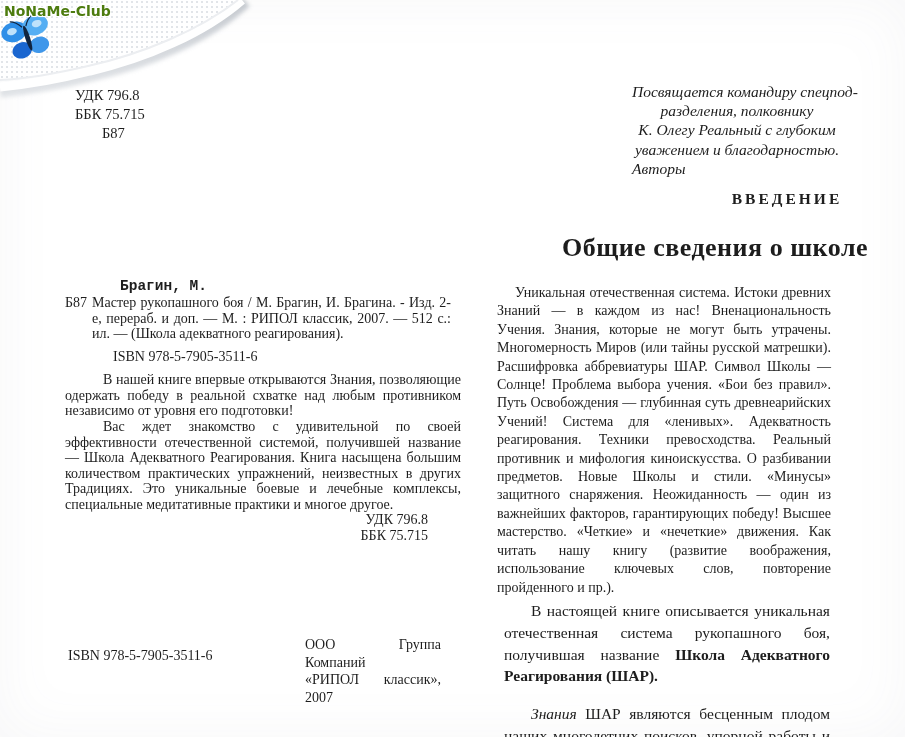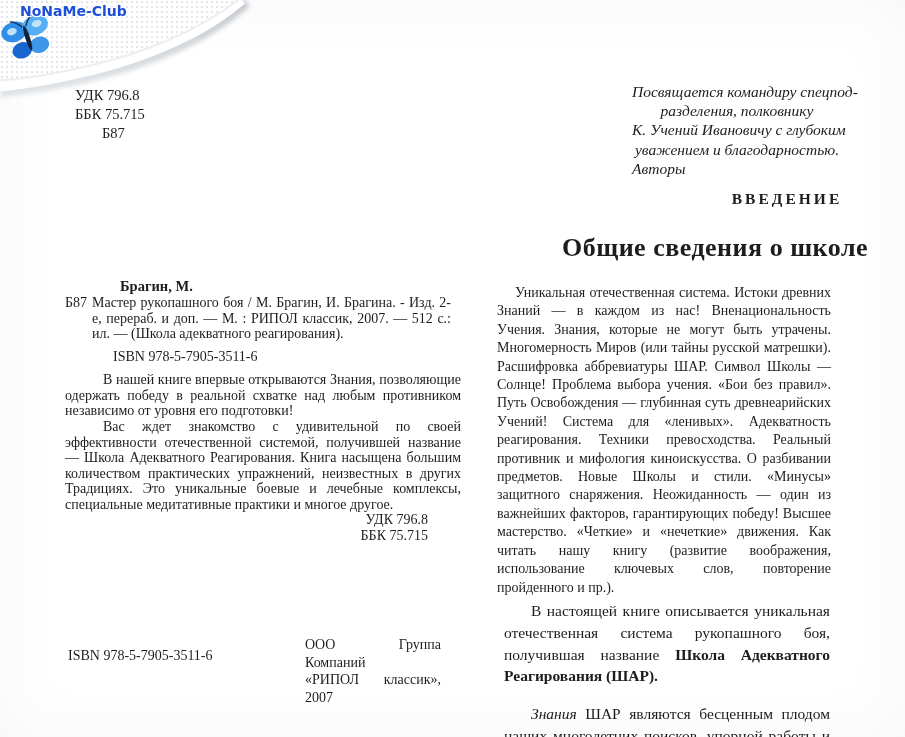--- a/index.html
+++ b/index.html
@@ -5,35 +5,35 @@
   html,body{margin:0;padding:0;background:#ffffff;}
   .scan{
     position:relative;width:905px;height:737px;background:#fff;overflow:hidden;
     font-family:"Liberation Serif",serif;color:#1d1d1d;
     box-shadow:inset 0 0 60px rgba(120,120,130,0.06);
   }
   
   .corner{position:absolute;left:0;top:0;width:262px;height:112px;}
   .corner svg.curl{position:absolute;left:0;top:0;}
   .nnm-label{
-    position:absolute;left:20px;top:3px;
+    position:absolute;left:4px;top:3px;
     font-family:"DejaVu Sans",sans-serif;font-weight:bold;font-size:14px;letter-spacing:0px;
-    color:#1d4ed8;
+    color:#4d7c0f;
     text-shadow:1px 1px 0 #fff,-1px -1px 0 #fff,1px -1px 0 #fff,-1px 1px 0 #fff,0 0 3px #fff;
     white-space:nowrap;
   }
   .butterfly{position:absolute;left:1px;top:15px;}
   
   .page-left{position:absolute;left:65px;top:0;width:396px;height:737px;}
   .page-right{position:absolute;left:488px;top:0;width:358px;height:737px;}
   .blk{position:absolute;margin:0;}
   
   .codes-top{top:86px;left:10px;font-size:14.5px;line-height:19px;white-space:nowrap;}
   .codes-top .indent2{margin-left:27px;}
-  .author-line{top:278px;left:55px;font-size:14.5px;font-weight:bold;}
+  .author-line{top:278px;left:55px;font-size:14.5px;font-weight:bold;font-family:Liberation Mono, monospace;}
   .catalog{top:295px;left:0;width:386px;font-size:14px;line-height:15.6px;text-align:justify;padding-left:27px;box-sizing:border-box;}
   .catalog .ccode{position:absolute;left:0;top:0;}
   .isbn-card{top:349px;left:48px;font-size:14px;}
   .ann1{top:372px;left:0;width:396px;font-size:14px;line-height:15.5px;text-align:justify;text-indent:38px;}
   .ann2{top:419px;left:0;width:396px;font-size:14px;line-height:15.5px;text-align:justify;text-indent:38px;}
   .codes-bottom{top:512px;left:0;width:396px;text-align:right;padding-right:33px;box-sizing:border-box;font-size:14px;line-height:15.5px;white-space:nowrap;}
   .footer-isbn{top:648px;left:3px;font-size:14px;white-space:nowrap;}
   .footer-pub{top:636px;left:240px;width:136px;font-size:14px;line-height:17.5px;text-align:justify;text-align-last:justify;}
   
   .dedication{top:82px;left:144px;width:210px;font-style:italic;font-size:15.5px;line-height:19.2px;text-align:center;}
@@ -120,21 +120,21 @@
       <div>ООО Группа Компаний</div>
       <div>«РИПОЛ классик», 2007</div>
     </div>
   </div>
 
   <div class="page-right">
 
     <div class="blk dedication">
       <div>Посвящается командиру спецпод-</div>
       <div>разделения, полковнику</div>
-      <div>К. Учений Ивановичу с глубоким</div>
+      <div>К. Олегу Реальный с глубоким</div>
       <div>уважением и благодарностью.</div>
       <div class="sig">Авторы</div>
     </div>
 
     <div class="blk section-label">ВВЕДЕНИЕ</div>
 
     <h1 class="blk chapter-title">Общие сведения о школе</h1>
 
     <p class="blk summary">Уникальная отечественная система. Истоки древних Знаний — в каждом из нас! Вненациональность Учения. Знания, которые не могут быть утрачены. Многомерность Миров (или тайны русской матрешки). Расшифровка аббревиатуры ШАР. Символ Школы — Солнце! Проблема выбора учения. «Бои без правил». Путь Освобождения — глубинная суть древнеарийских Учений! Система для «ленивых». Адекватность реагирования. Техники превосходства. Реальный противник и мифология киноискусства. О разбивании предметов. Новые Школы и стили. «Минусы» защитного снаряжения. Неожиданность — один из важнейших факторов, гарантирующих победу! Высшее мастерство. «Четкие» и «нечеткие» движения. Как читать нашу книгу (развитие воображения, использование ключевых слов, повторение пройденного и пр.).</p>
 

